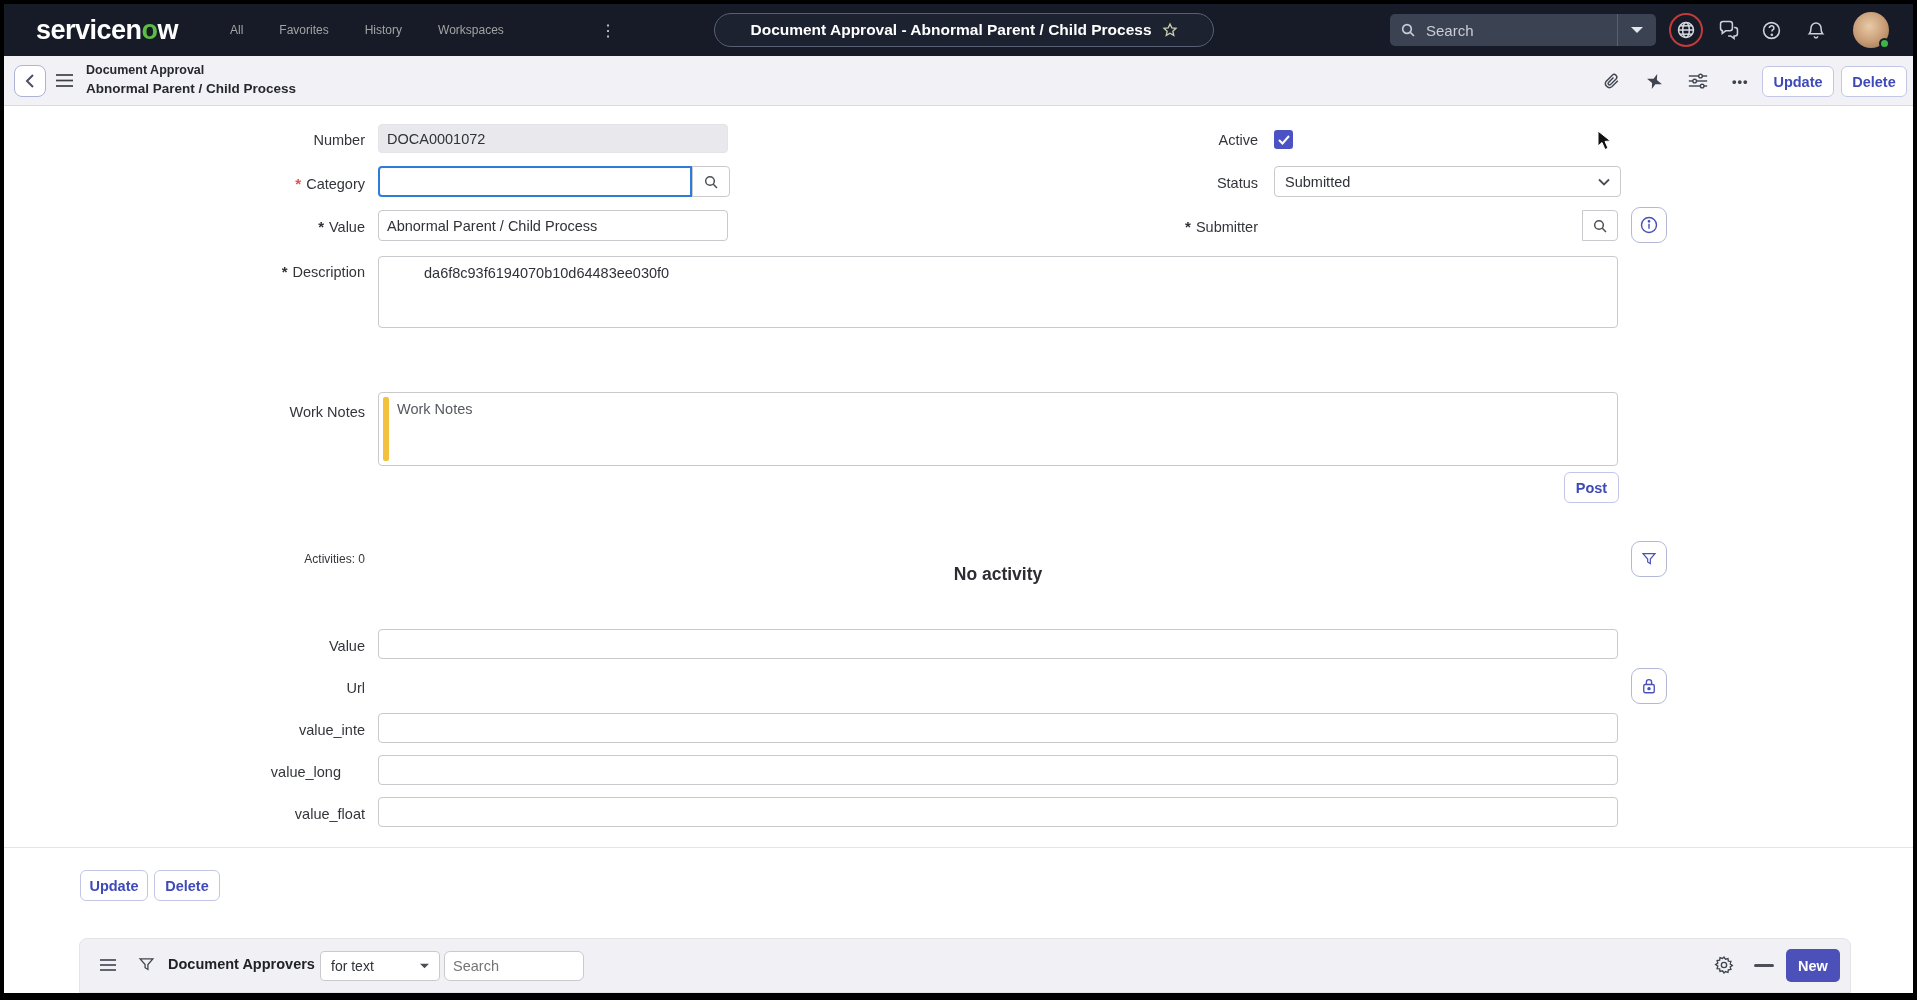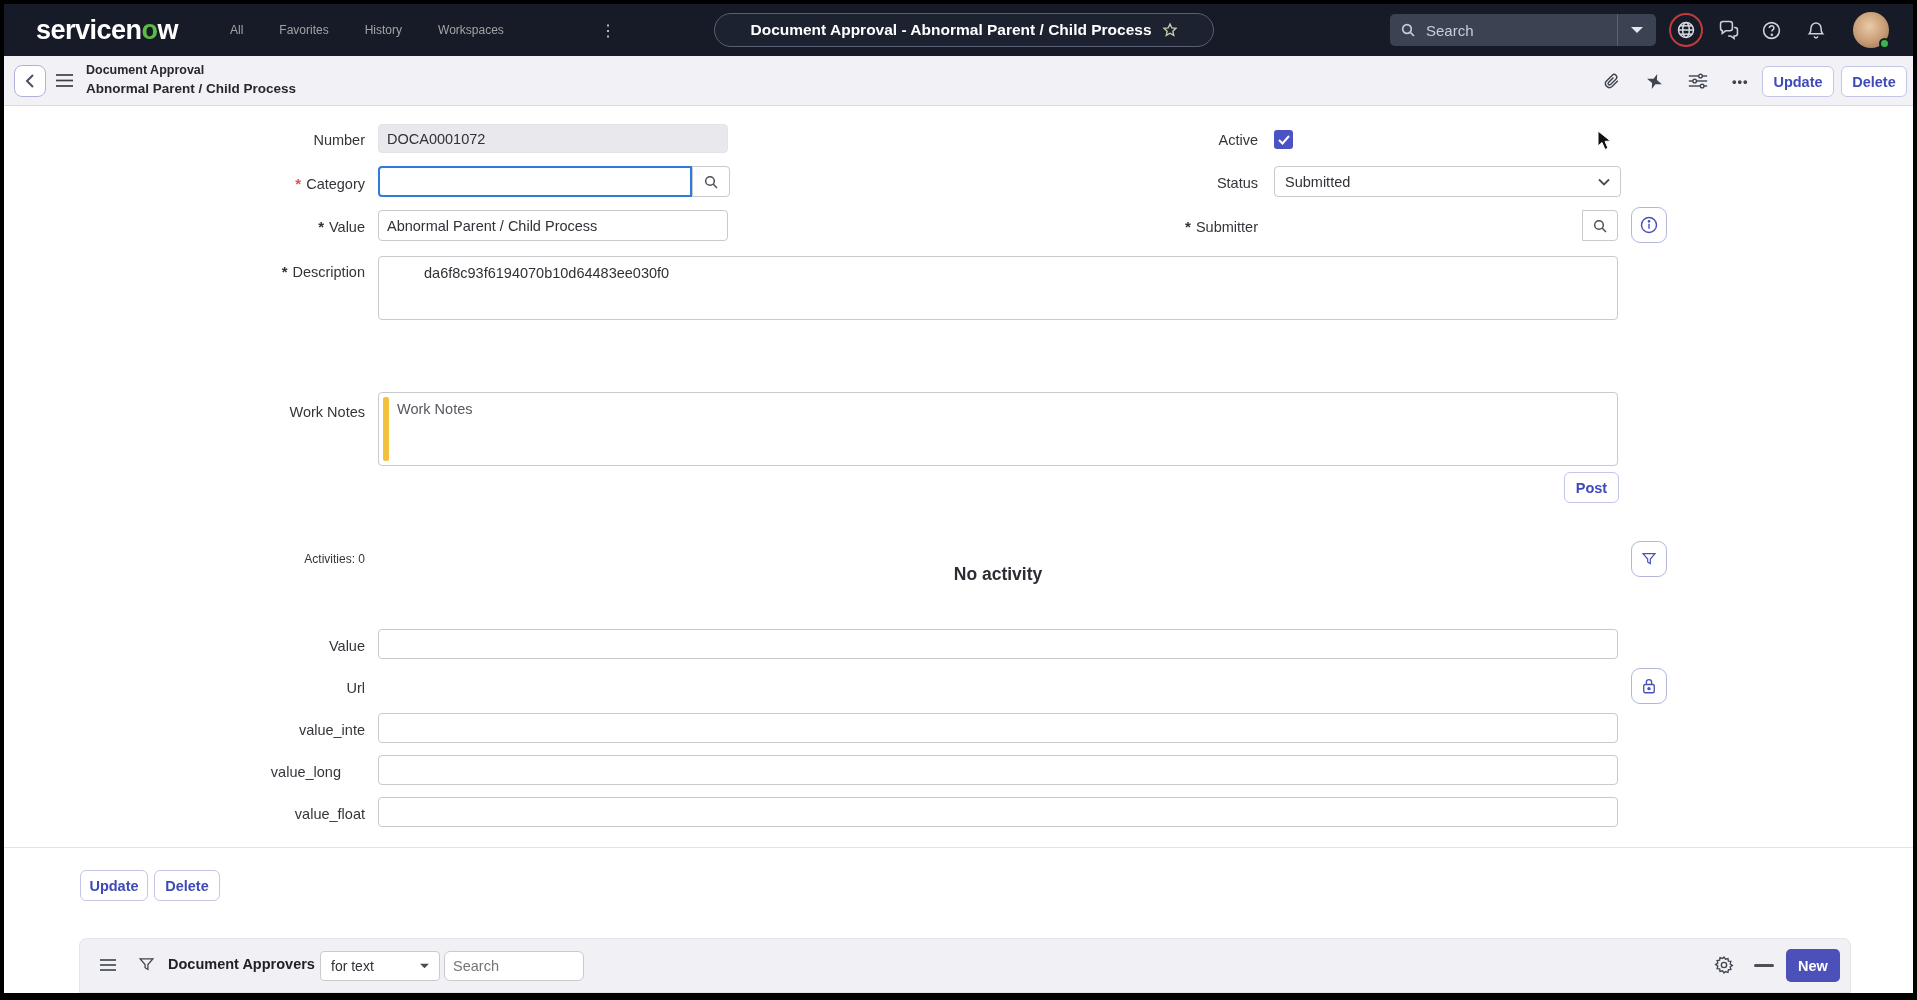--- a/index.html
+++ b/index.html
@@ -229,21 +229,21 @@
   </div>
   <div class="sq-btn" style="left:1627px;top:203px;">
     <svg width="20" height="20" viewBox="0 0 24 24" fill="none" stroke="#4a50b8" stroke-width="1.7">
           <circle cx="12" cy="12" r="9"></circle>
           <line x1="12" y1="10.5" x2="12" y2="16.5"></line>
           <circle cx="12" cy="7.5" r="0.8" fill="#4a50b8"></circle>
         </svg>
   </div>
 
   <div class="flabel" style="right:1548px;top:259px;"><span class="req dark">*</span><span>Description</span></div>
-  <textarea class="finput" style="left: 374px; top: 252px; width: 1240px; height: 64px; padding-left: 45px;">da6f8c93f6194070b10d64483ee030f0</textarea>
+  <textarea class="finput" style="left: 374px; top: 252px; width: 1240px; height: 72px; padding-left: 45px;">da6f8c93f6194070b10d64483ee030f0</textarea>
 
   <div class="flabel" style="right:1548px;top:400px;"><span>Work Notes</span></div>
   <div class="worknotes-wrap" style="left:374px;top:388px;width:1240px;height:74px;">
     <div class="yellow-bar"></div>
     <textarea class="finput" placeholder="Work Notes" style=""></textarea>
   </div>
   <button class="btn" style="position:absolute;left:1560px;top:468px;width:55px;height:31px;">Post</button>
 
   <div class="flabel" style="right:1548px;top:548px;font-size:12px;text-align:center;"><span>Activities: 0</span></div>
   <div class="sq-btn" style="left:1627px;top:537px;">

